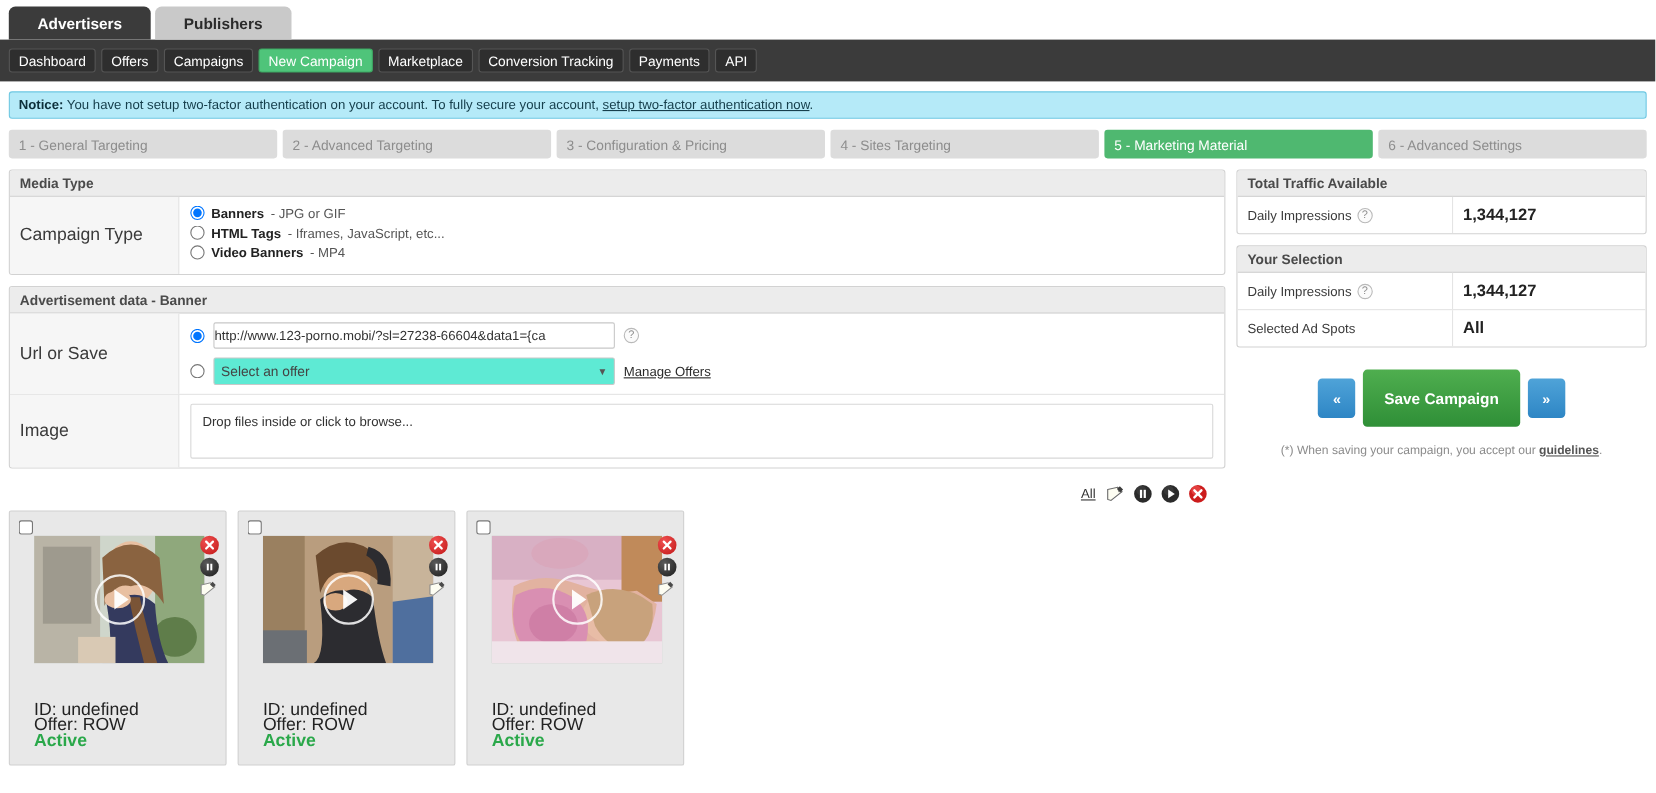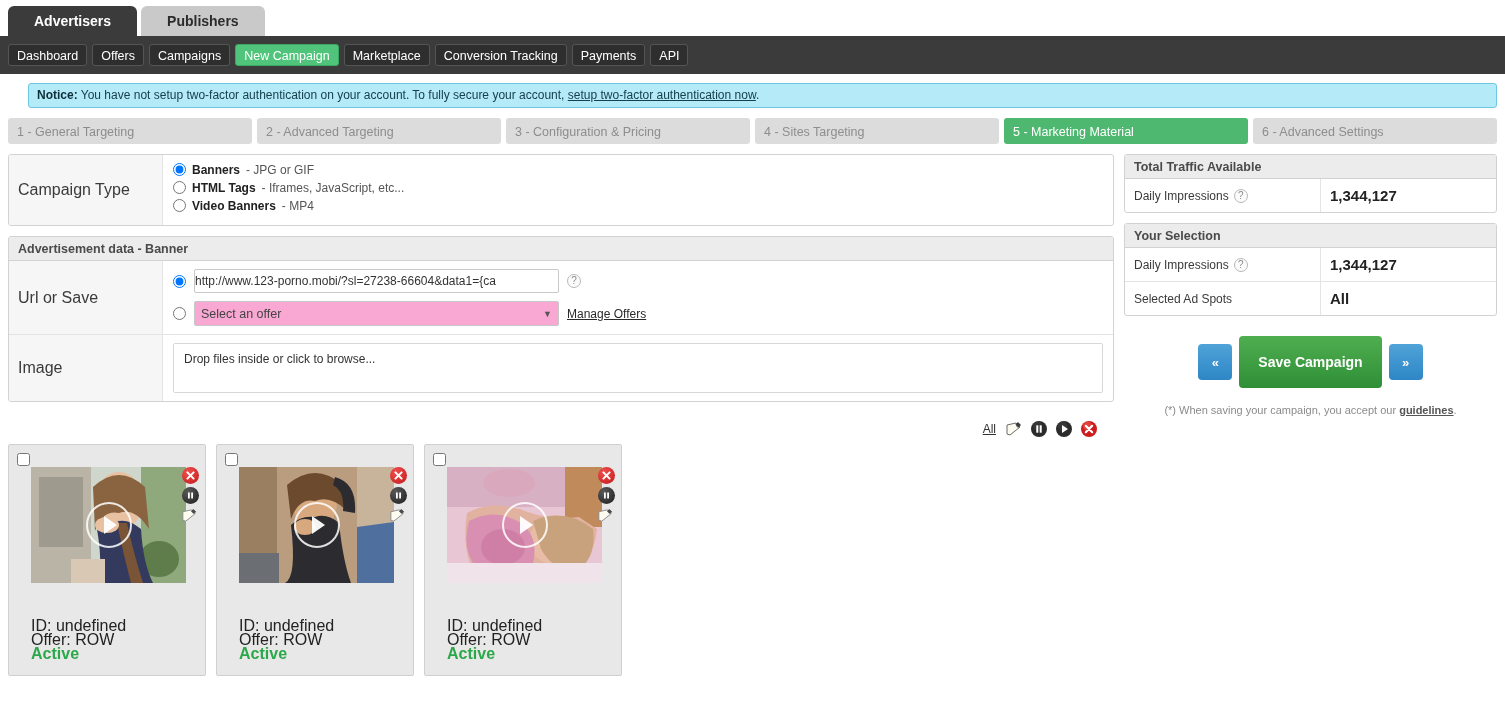--- a/index.html
+++ b/index.html
@@ -58,21 +58,21 @@
     white-space: nowrap;
   }
   .nav-item.selected {
     background: #4fc47a;
     border-color: #3da862;
     color: #ffffff;
     font-weight: normal;
   }
 
   
-  .notice-wrap { padding: 9px 8px 0 8px; margin-left: 20px; }
+  .notice-wrap { padding: 9px 8px 0 8px; }
   .notice {
     background: #b5eaf8;
     border: 1px solid #6fc8e2;
     border-radius: 3px;
     height: 25px;
     line-height: 23px;
     padding: 0 8px;
     font-size: 12px;
     color: #17404d;
     overflow: hidden;
@@ -174,21 +174,21 @@
   }
   .sel-input {
     width: 365px;
     height: 25px;
     border: 1px solid #c8c8c8;
     border-radius: 2px;
     padding: 0 6px;
     font-family: "Liberation Sans", sans-serif;
     font-size: 12.5px;
     color: #444;
-    background: #f9a8d4;
+    background: #5eead4;
     display: flex;
     align-items: center;
     justify-content: space-between;
     cursor: pointer;
   }
   .caret { font-size: 9px; color: #555; }
   .help-icon {
     display: inline-block;
     width: 14px; height: 14px;
     border: 1px solid #b9b9b9;
@@ -373,20 +373,21 @@
   <div class="step">4 - Sites Targeting</div>
   <div class="step active">5 - Marketing Material</div>
   <div class="step">6 - Advanced Settings</div>
 </div>
 
 <div class="main">
 
   <div class="col-left">
 
     <div class="panel">
+      <div class="panel-head">Media Type</div>
       <div class="frow">
         <div class="flabel">Campaign Type</div>
         <div class="fbody">
           <div class="radio-line">
             <input type="radio" name="ctype" checked="" style="">
             <span class="rl-strong">Banners</span>
             <span class="rl-rest"> - JPG or GIF</span>
           </div>
           <div class="radio-line">
             <input type="radio" name="ctype" style="">

